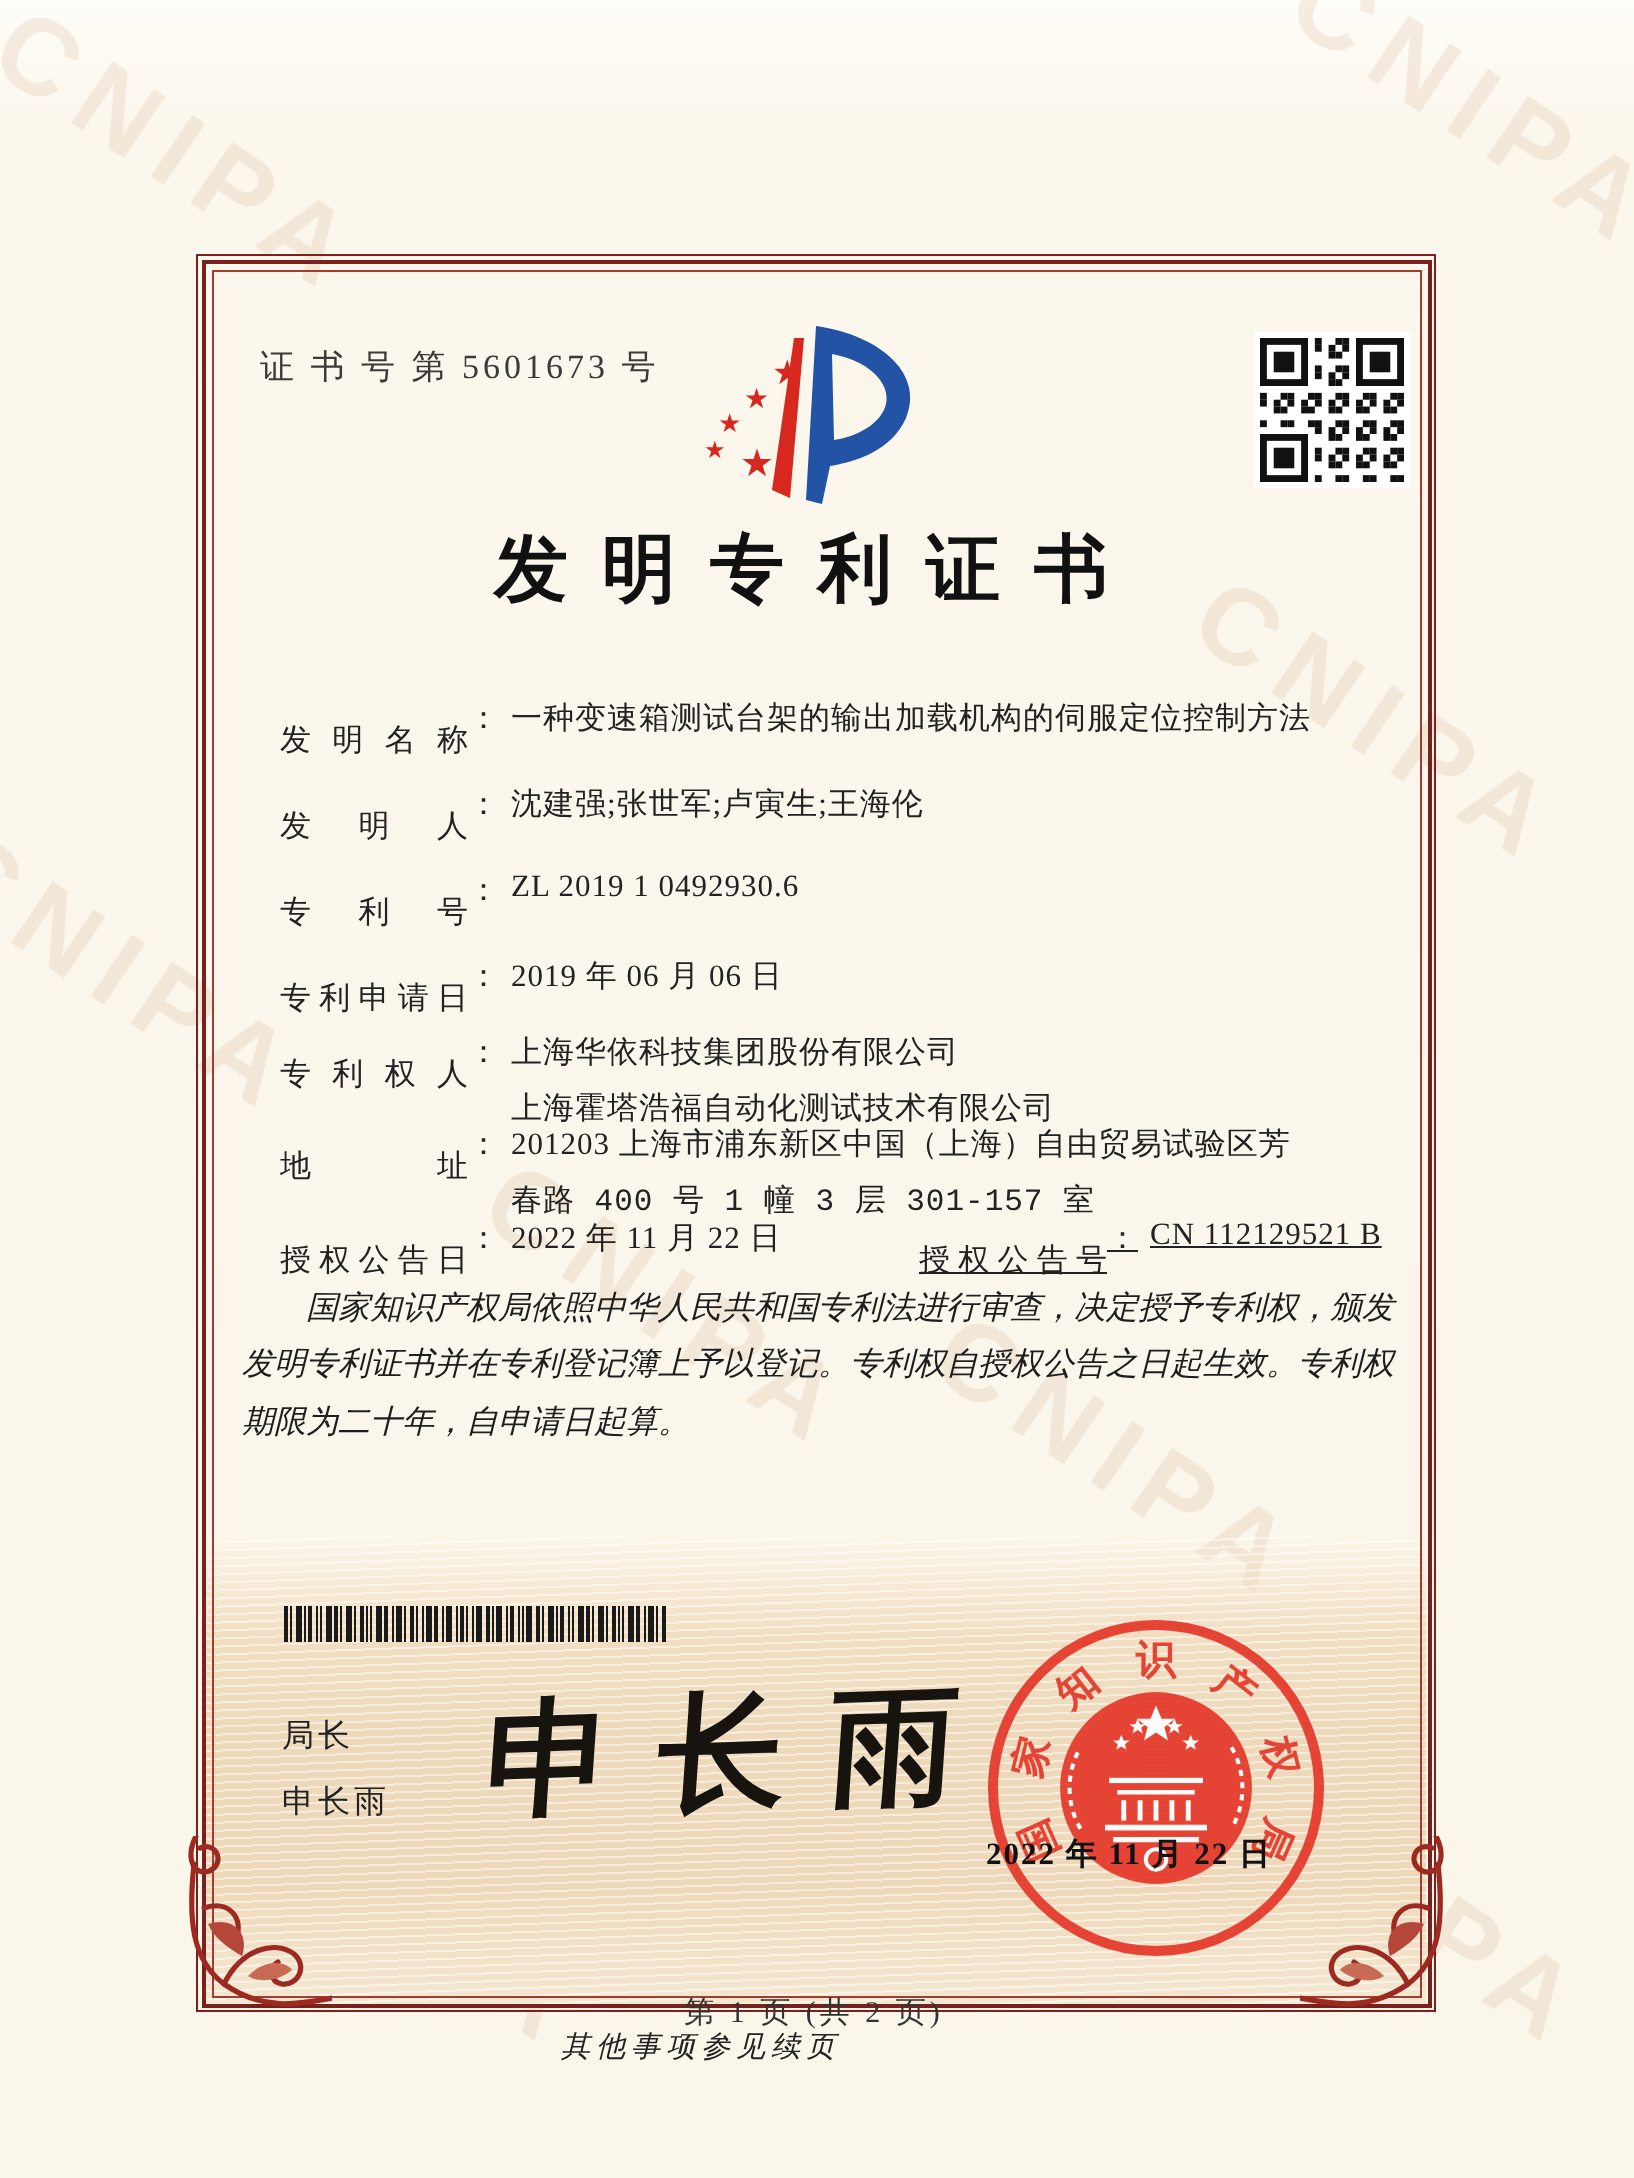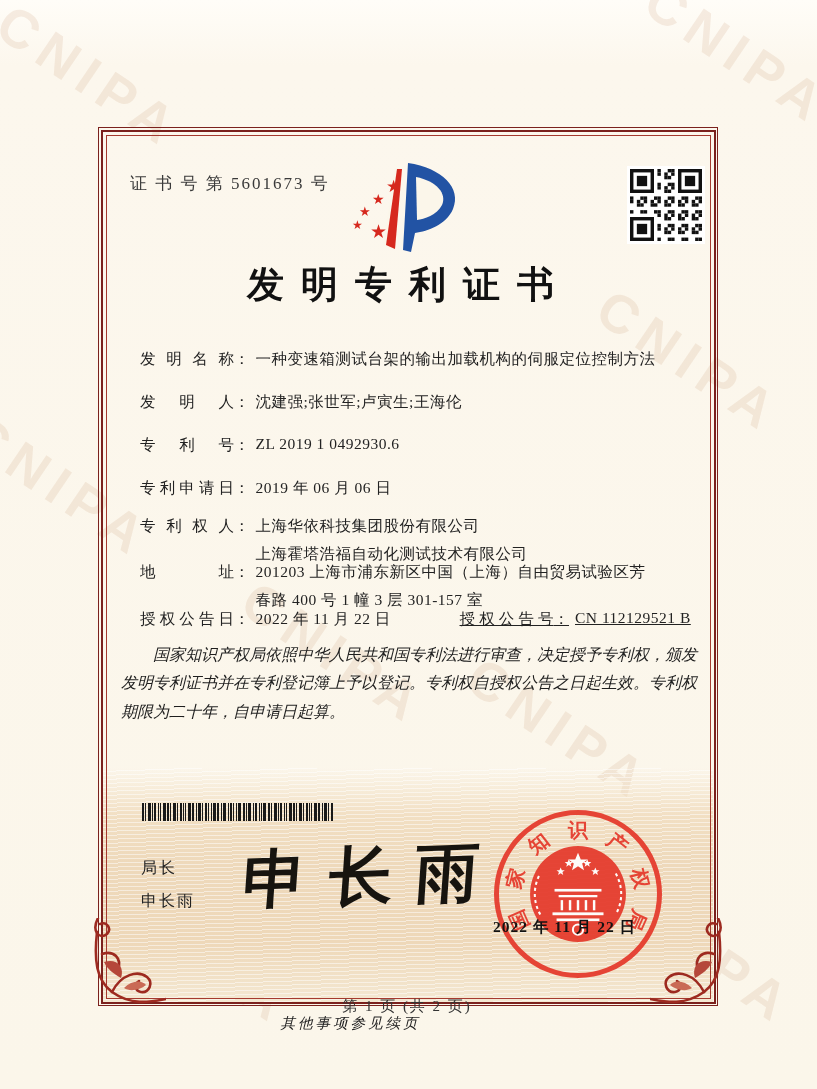--- a/index.html
+++ b/index.html
@@ -27,24 +27,24 @@
   .cert-no{position:absolute;left:130px;top:172px;font-size:17px;letter-spacing:2px;color:#3a3a3a;z-index:3;}
   .logo{position:absolute;left:346px;top:160px;width:122px;height:100px;z-index:3;}
   .qr{position:absolute;left:627px;top:166px;width:78px;height:78px;background:#fff;padding:3px;box-sizing:border-box;z-index:3;}
   .title{
     position:absolute;left:0;top:260px;width:817px;text-align:center;
     font-size:37px;font-weight:bold;letter-spacing:17px;padding-left:1px;box-sizing:border-box;
     color:#111;z-index:3;
   }
   .fields{position:absolute;left:140px;top:0;width:560px;z-index:3;font-size:15.5px;}
   .frow{position:absolute;display:flex;align-items:flex-start;white-space:nowrap;}
-  .flabel{display:inline-block;width:94px;text-align:justify;text-align-last:justify;flex:none;}
+  .flabel{display:inline-block;width:94px;text-align:justify;text-align-last:justify;flex:none;margin-top:11px;}
   .colon{flex:none;margin-right:6px;}
   .fvalue{letter-spacing:0.5px;}
-  .fvalue .l2{margin-top:7px;}
+  .fvalue .l2{margin-top:7px;font-family:Liberation Mono, monospace;}
   .pair2{margin-left:34px;display:flex;text-decoration:underline;}
   .body-text{position:absolute;left:121px;top:641px;width:580px;z-index:3;font-size:16px;line-height:1.78;color:#1e1e1e;font-style:italic;}
   .body-text p{margin:0;text-indent:2em;}
   .barcode{position:absolute;left:142px;top:803px;width:194px;height:18px;z-index:4;}
   .sig-label{position:absolute;left:141px;z-index:4;font-size:16px;letter-spacing:2px;color:#222;}
   .sig-script{
     position:absolute;left:243px;top:833px;z-index:4;font-size:64px;font-weight:bold;color:#17140f;
     letter-spacing:22px;transform:rotate(-2deg) skewX(-6deg);white-space:nowrap;
   }
   .flourish{position:absolute;z-index:5;}

